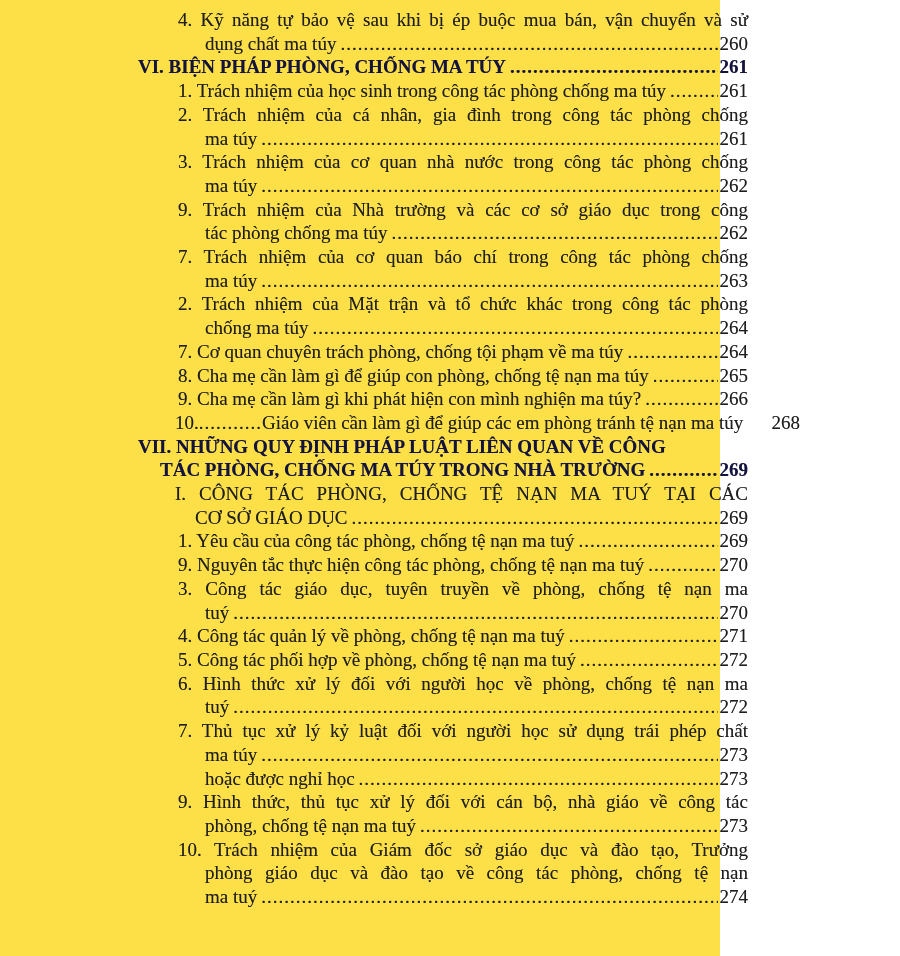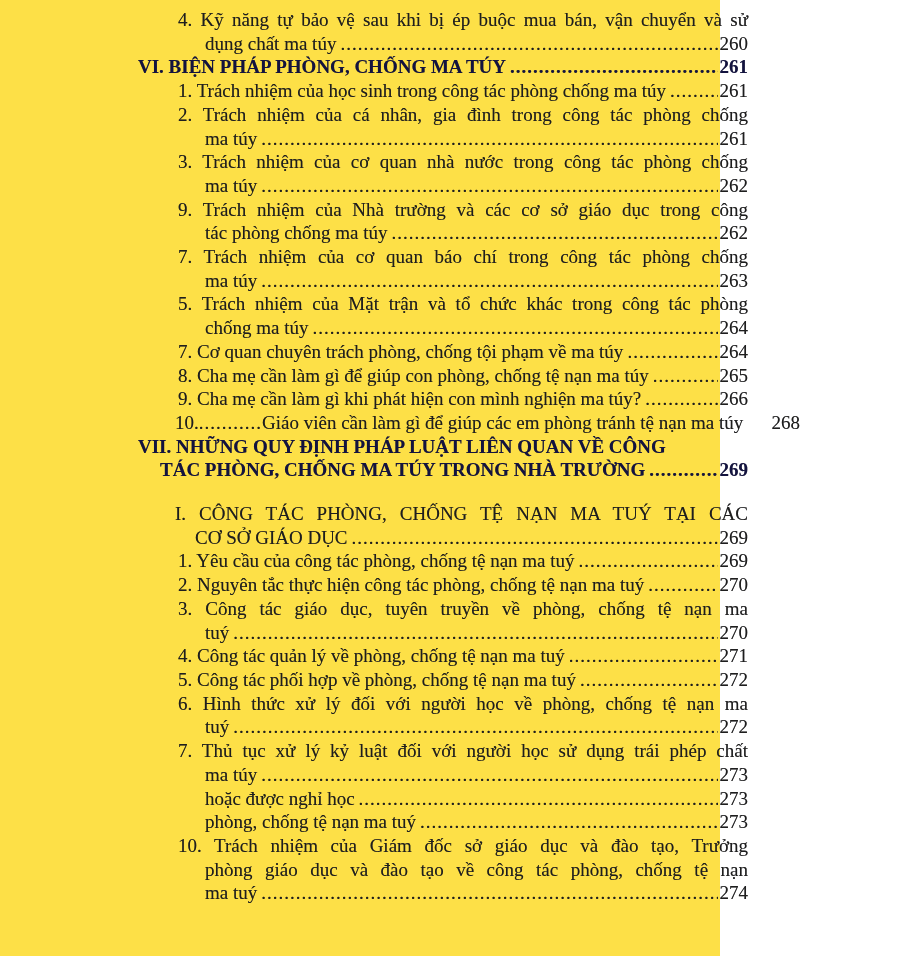--- a/index.html
+++ b/index.html
@@ -39,21 +39,21 @@
     letter-spacing: 1px;
     padding-left: 4px;
     padding-right: 3px;
     min-width: 14px;
   }
   .page-num { flex: 0 0 auto; padding-left: 2px; }
 
   
   .section    { padding-left: 22px; font-weight: bold; }
   .section .line.first    { margin-left: -22px; }
-  .subsection { padding-left: 57px; margin-top: 20px; }
+  .subsection { padding-left: 57px; }
   .subsection .line.first { margin-left: -20px; }
   .item       { padding-left: 67px; }
   .item .line.first       { margin-left: -27px; }
 
   
   .item-special { padding-left: 67px; }
   .item-special .line.last { margin-left: -30px; justify-content: flex-end; }
   .predots { flex: 0 0 auto; letter-spacing: 1px; }
   .gap { flex: 1 1 auto; min-width: 16px; }
   .page-outside { margin-right: -52px; }
@@ -111,21 +111,21 @@
       </div>
       <div class="entry item">
         <div class="line mid first">7. Trách nhiệm của cơ quan báo chí trong công tác phòng chống</div>
         <div class="line last">
           <span class="txt">ma túy</span>
           <span class="leader">............................................................................................................................................................................................................................</span>
           <span class="page-num">263</span>
         </div>
       </div>
       <div class="entry item">
-        <div class="line mid first">5. Trách nhiệm của Mặt trận và tổ chức khác trong công tác phòng</div>
+        <div class="line mid first">2. Trách nhiệm của Mặt trận và tổ chức khác trong công tác phòng</div>
         <div class="line last">
           <span class="txt">chống ma túy</span>
           <span class="leader">............................................................................................................................................................................................................................</span>
           <span class="page-num">264</span>
         </div>
       </div>
       <div class="entry item">
         <div class="line last first">
           <span class="txt">7. Cơ quan chuyên trách phòng, chống tội phạm về ma túy</span>
           <span class="leader">............................................................................................................................................................................................................................</span>
@@ -173,21 +173,21 @@
       </div>
       <div class="entry item">
         <div class="line last first">
           <span class="txt">1. Yêu cầu của công tác phòng, chống tệ nạn ma tuý</span>
           <span class="leader">............................................................................................................................................................................................................................</span>
           <span class="page-num">269</span>
         </div>
       </div>
       <div class="entry item">
         <div class="line last first">
-          <span class="txt">2. Nguyên tắc thực hiện công tác phòng, chống tệ nạn ma tuý</span>
+          <span class="txt">9. Nguyên tắc thực hiện công tác phòng, chống tệ nạn ma tuý</span>
           <span class="leader">............................................................................................................................................................................................................................</span>
           <span class="page-num">270</span>
         </div>
       </div>
       <div class="entry item">
         <div class="line mid first">3. Công tác giáo dục, tuyên truyền về phòng, chống tệ nạn ma</div>
         <div class="line last">
           <span class="txt">tuý</span>
           <span class="leader">............................................................................................................................................................................................................................</span>
           <span class="page-num">270</span>
@@ -224,20 +224,21 @@
         </div>
       </div>
       <div class="entry item">
         <div class="line last">
           <span class="txt">hoặc được nghỉ học</span>
           <span class="leader">............................................................................................................................................................................................................................</span>
           <span class="page-num">273</span>
         </div>
       </div>
       <div class="entry item">
+        <div class="line mid first">9. Hình thức, thủ tục xử lý đối với cán bộ, nhà giáo về công tác</div>
         <div class="line last">
           <span class="txt">phòng, chống tệ nạn ma tuý</span>
           <span class="leader">............................................................................................................................................................................................................................</span>
           <span class="page-num">273</span>
         </div>
       </div>
       <div class="entry item">
         <div class="line mid first">10. Trách nhiệm của Giám đốc sở giáo dục và đào tạo, Trưởng</div>
         <div class="line mid">phòng giáo dục và đào tạo về công tác phòng, chống tệ nạn</div>
         <div class="line last">

